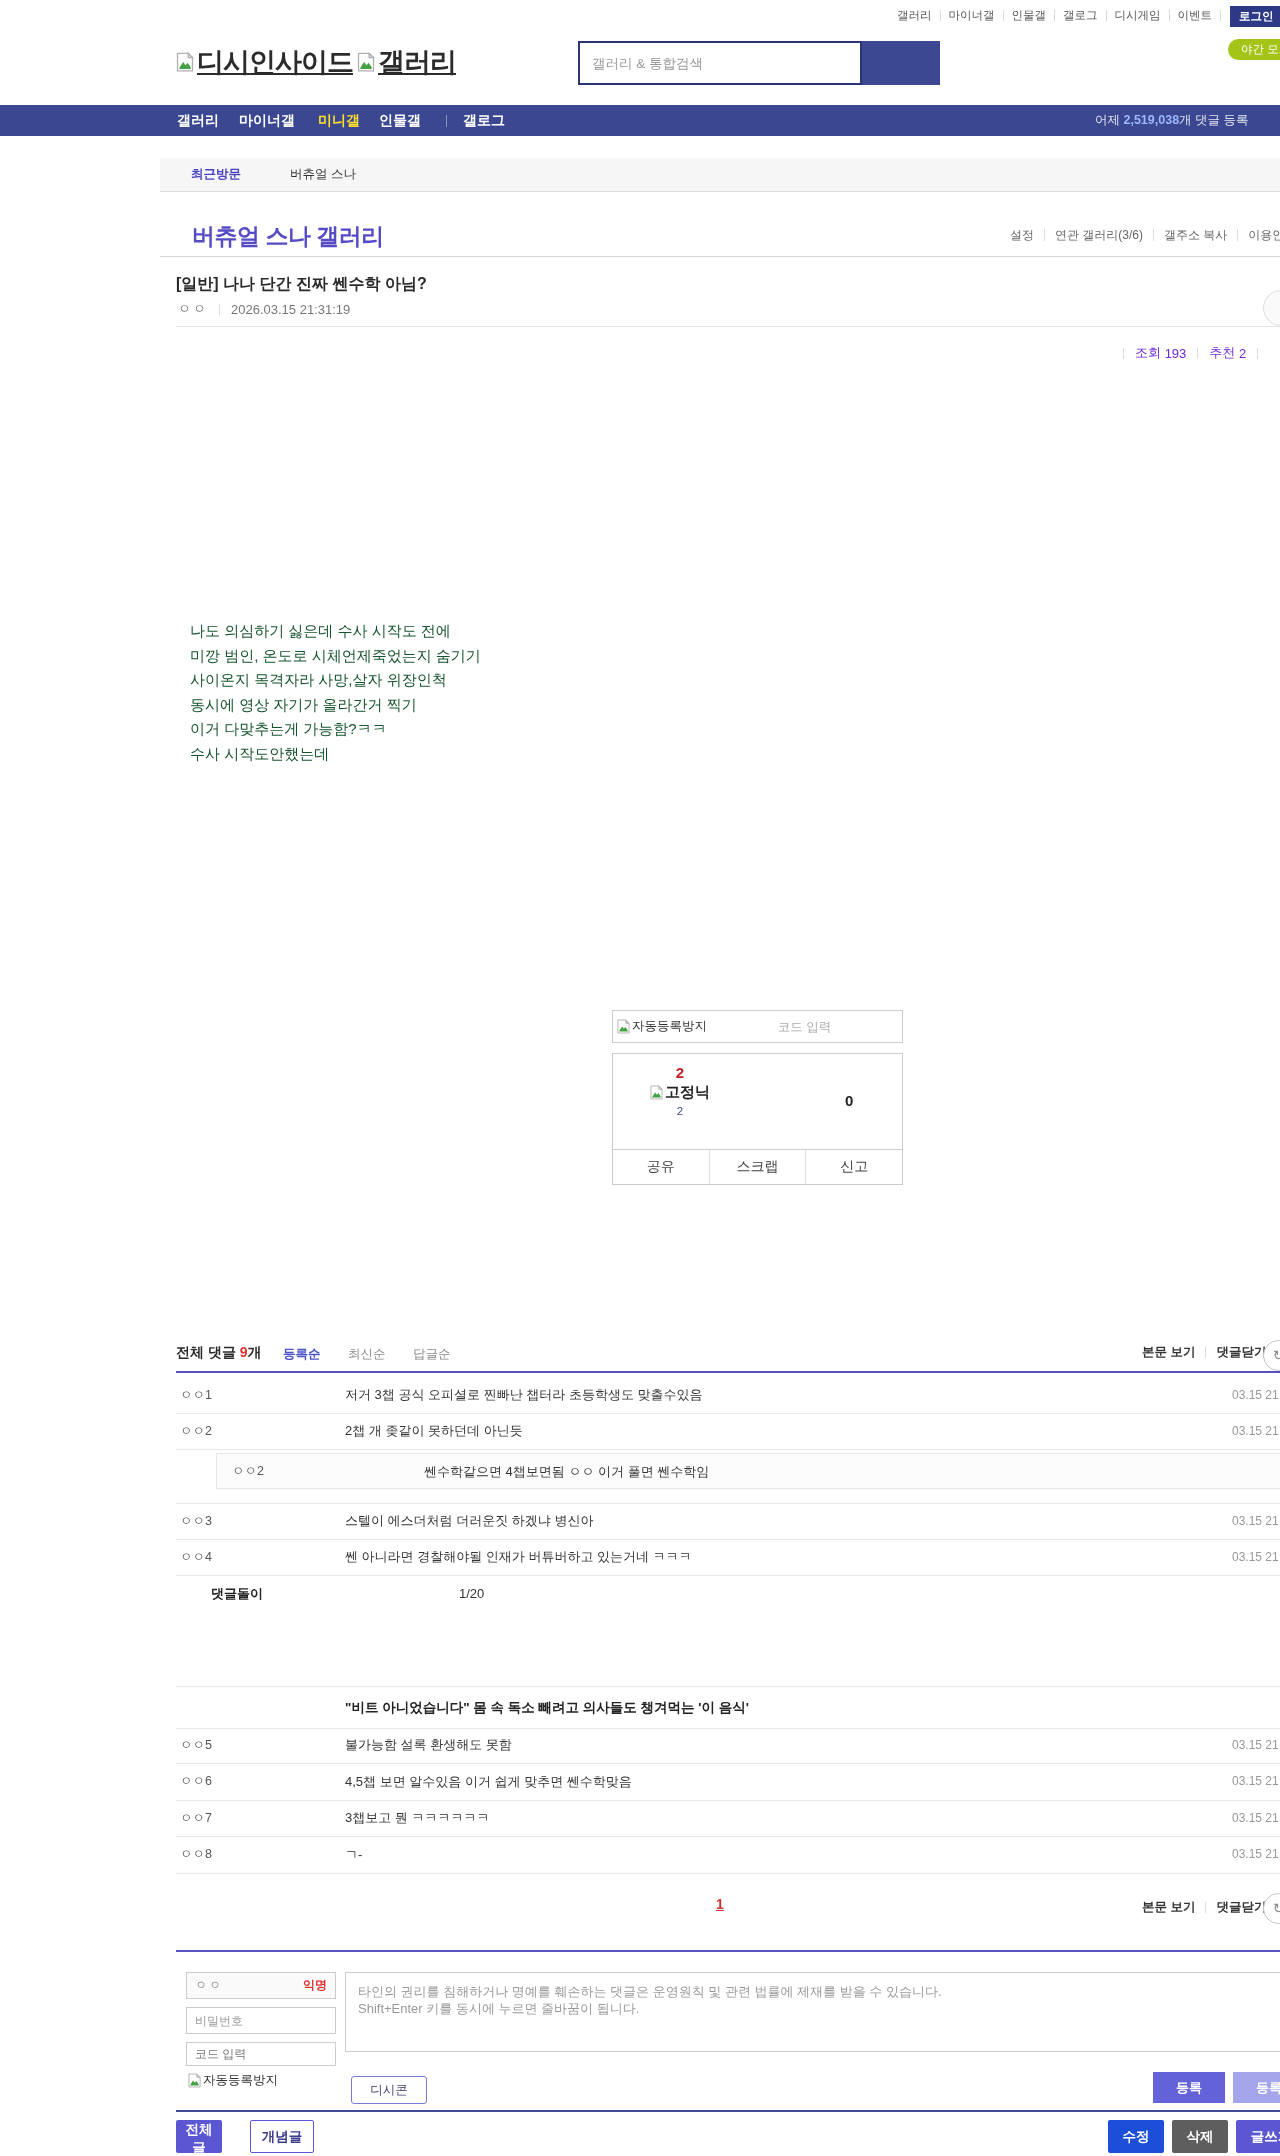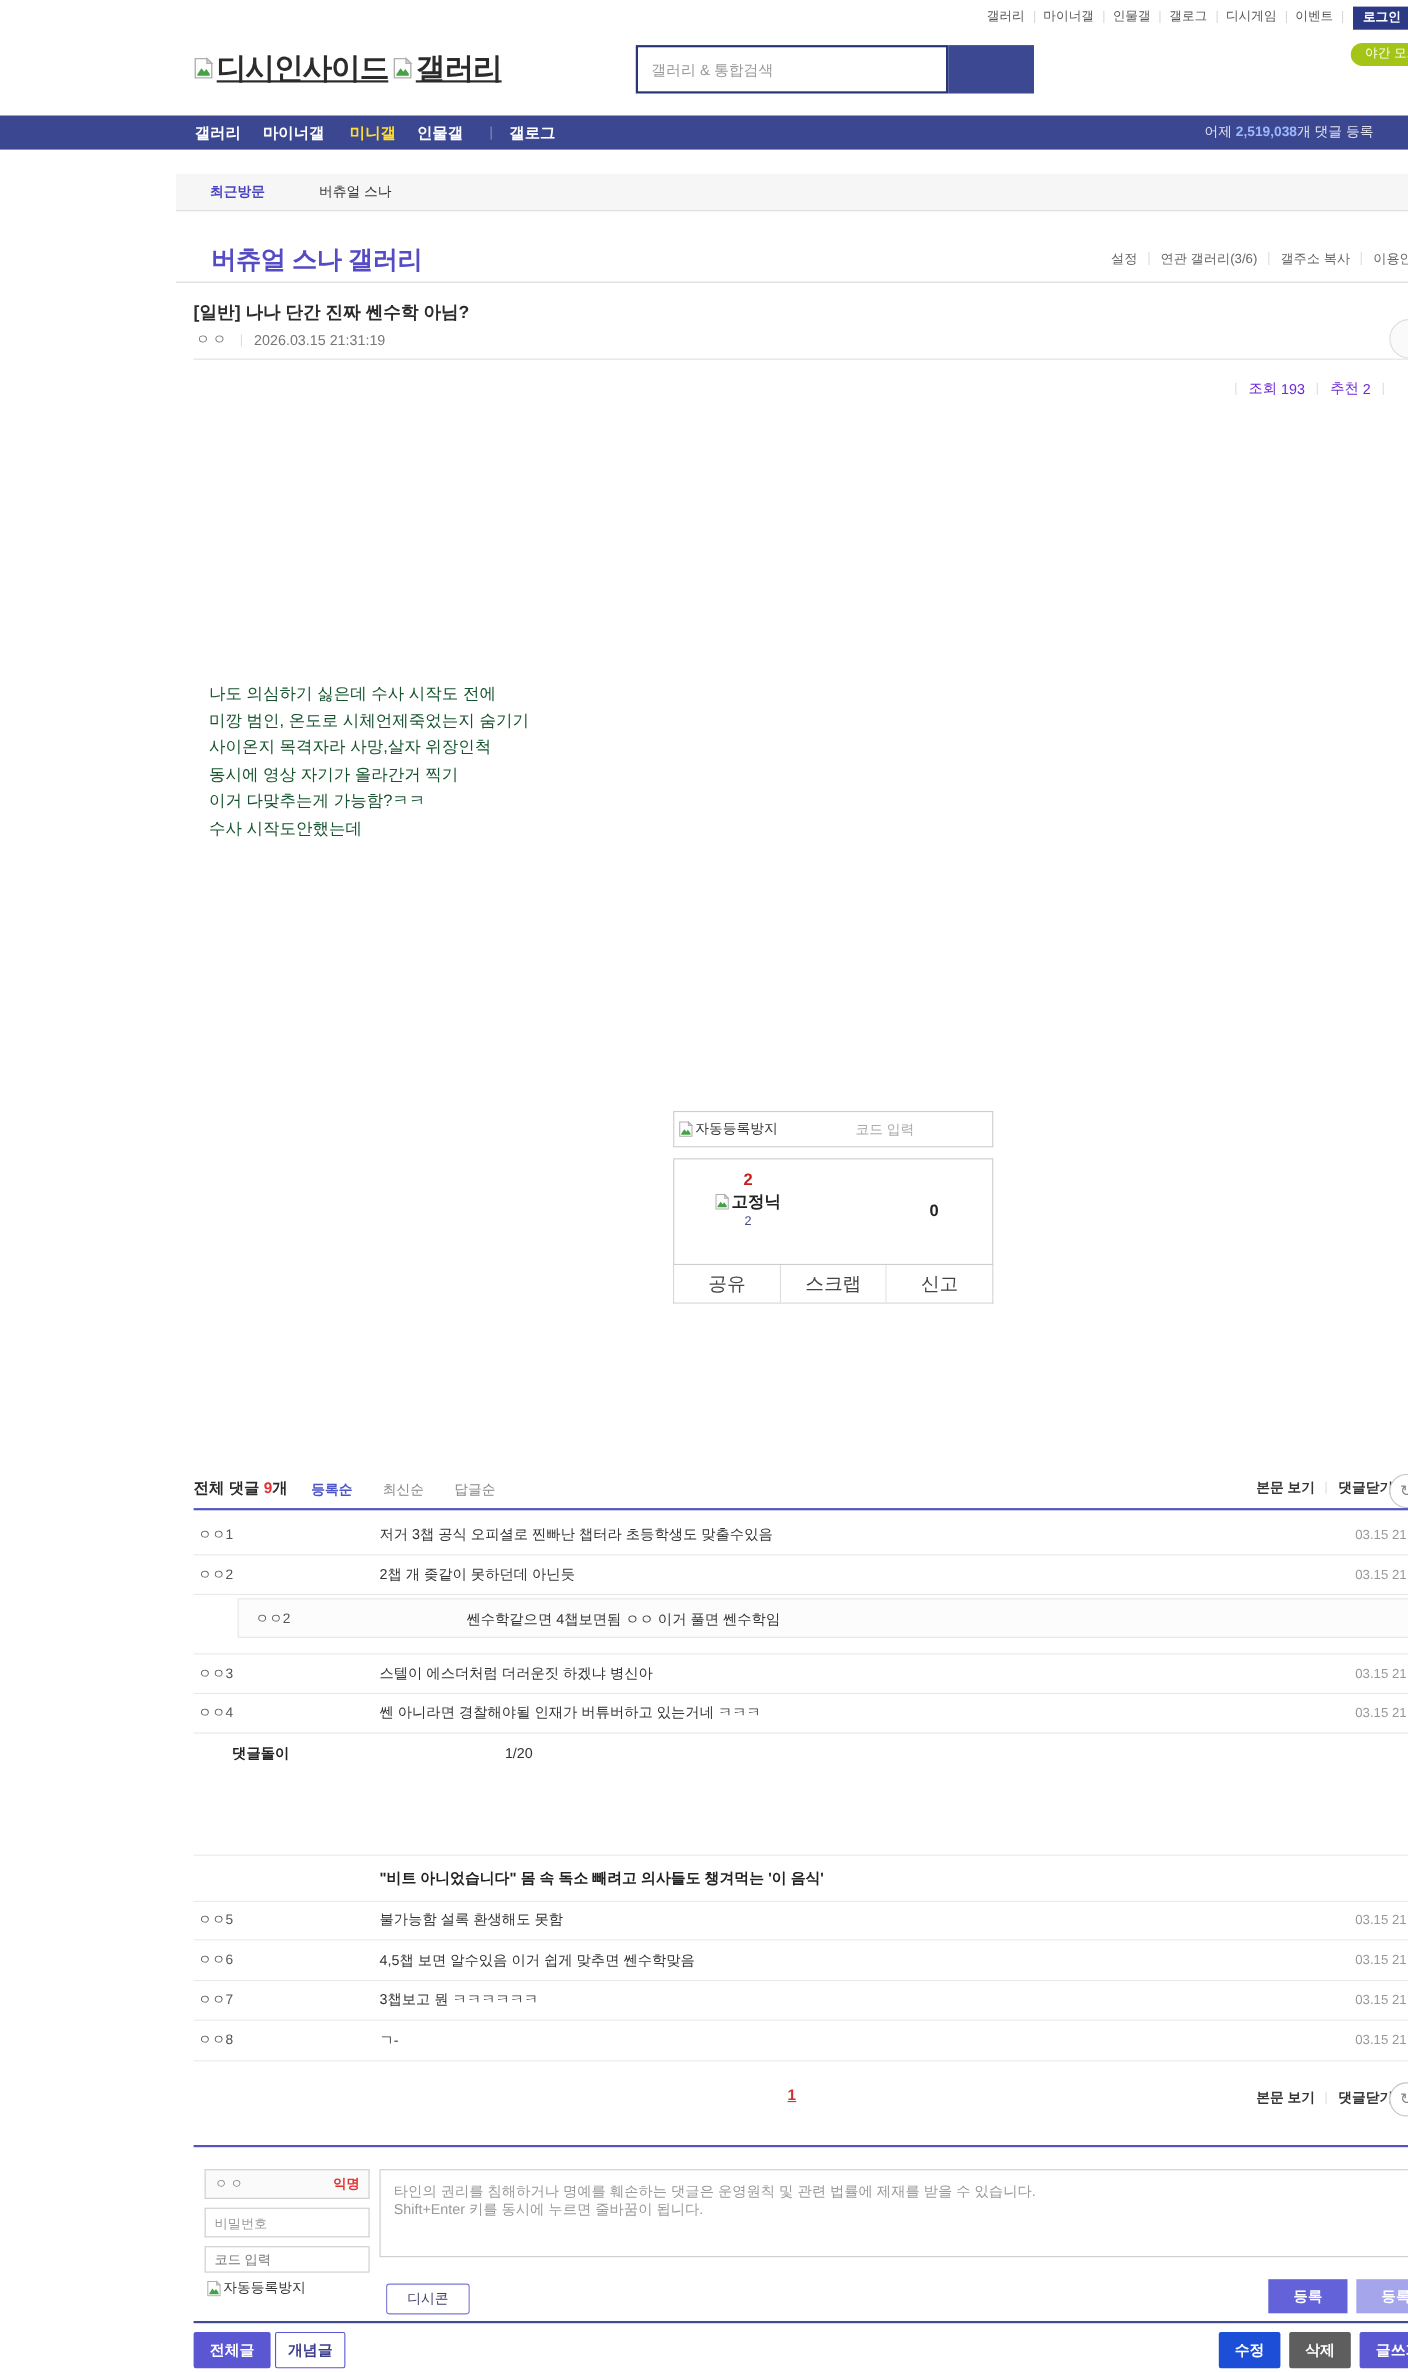--- a/index.html
+++ b/index.html
@@ -57,21 +57,21 @@
                      font-family:inherit;background:transparent;}
   .captcha-box input::placeholder{color:#aaa;}
   .vote-box{top:1053px;left:612px;width:291px;height:97px;box-sizing:border-box;border:1px solid #ccc;}
   .vote-up{position:absolute;left:12px;top:10px;width:110px;text-align:center;}
   .vote-up .n{font-size:15px;font-weight:bold;color:#c21f1f;}
   .vote-up .nick{display:flex;align-items:center;justify-content:center;font-size:15px;font-weight:bold;color:#222;margin-top:2px;}
   .vote-up .n2{font-size:11.5px;color:#3b4891;margin-top:3px;}
   .vote-down{position:absolute;left:232px;top:38px;font-size:15px;font-weight:bold;color:#222;}
   .vote-btns{top:1150px;left:612px;width:291px;height:35px;box-sizing:border-box;border:1px solid #ccc;
              border-top:none;display:flex;}
-  .vote-btns button{flex:1;background:#fff;border:none;border-right:1px solid #ddd;font-size:17px;color:#444;
+  .vote-btns button{flex:1;background:#fff;border:none;border-right:1px solid #ddd;font-size:14px;color:#444;
                     font-family:inherit;cursor:pointer;}
   .vote-btns button:last-child{border-right:none;}
   
   .c-head-left{top:1344px;left:176px;font-size:14px;font-weight:bold;color:#2b2b2b;}
   .c-head-left .red{color:#e03131;}
   .sort{top:1346px;font-size:12.5px;color:#888;}
   .sort.on{color:#4c55c8;font-weight:bold;}
   .viewrow{display:flex;align-items:center;font-size:12.5px;color:#333;font-weight:bold;}
   .viewrow .sep{width:1px;height:11px;background:#ddd;margin:0 10px;}
   .refresh{width:29px;height:29px;border:1px solid #c5c5c5;border-radius:50%;background:#fff;color:#888;
@@ -101,21 +101,21 @@
           padding:10px 12px;font-size:13px;font-family:inherit;color:#333;resize:none;outline:none;line-height:17px;}
   .dccon-btn{top:2076px;left:351px;width:76px;height:28px;background:#fff;border:1.5px solid #7b79da;
              border-radius:3px;font-size:12.5px;color:#3c3c6e;font-family:inherit;cursor:pointer;}
   .submit-btn{top:2072px;width:72px;height:31px;border:none;color:#fff;font-size:13px;font-weight:bold;
               font-family:inherit;cursor:pointer;}
   .submit-main{left:1153px;background:#6462d9;}
   .submit-sub{left:1233px;background:#a5a5ec;}
   .dline{top:2110px;left:176px;width:1284px;height:2px;background:#3f4b94;}
   .foot-btn{top:2120px;height:33px;border:none;font-size:13.5px;font-weight:bold;font-family:inherit;
             cursor:pointer;border-radius:2px;box-sizing:border-box;}
-  .b-all{left:176px;width:70px;background:#5b57d3;color:#fff;}
+  .b-all{left:176px;width:46px;background:#5b57d3;color:#fff;}
   .b-best{left:250px;width:64px;background:#fff;border:1.5px solid #5b57d3;color:#3c3c8c;}
   .b-edit{left:1108px;width:56px;background:#1d4ed8;color:#fff;}
   .b-del{left:1172px;width:56px;background:#5e5e5e;color:#fff;}
   .b-write{left:1236px;width:70px;background:#5b57d3;color:#fff;}
   .bi svg{display:block;}
 </style>
 </head>
 <body>
 
 <div class="page">

